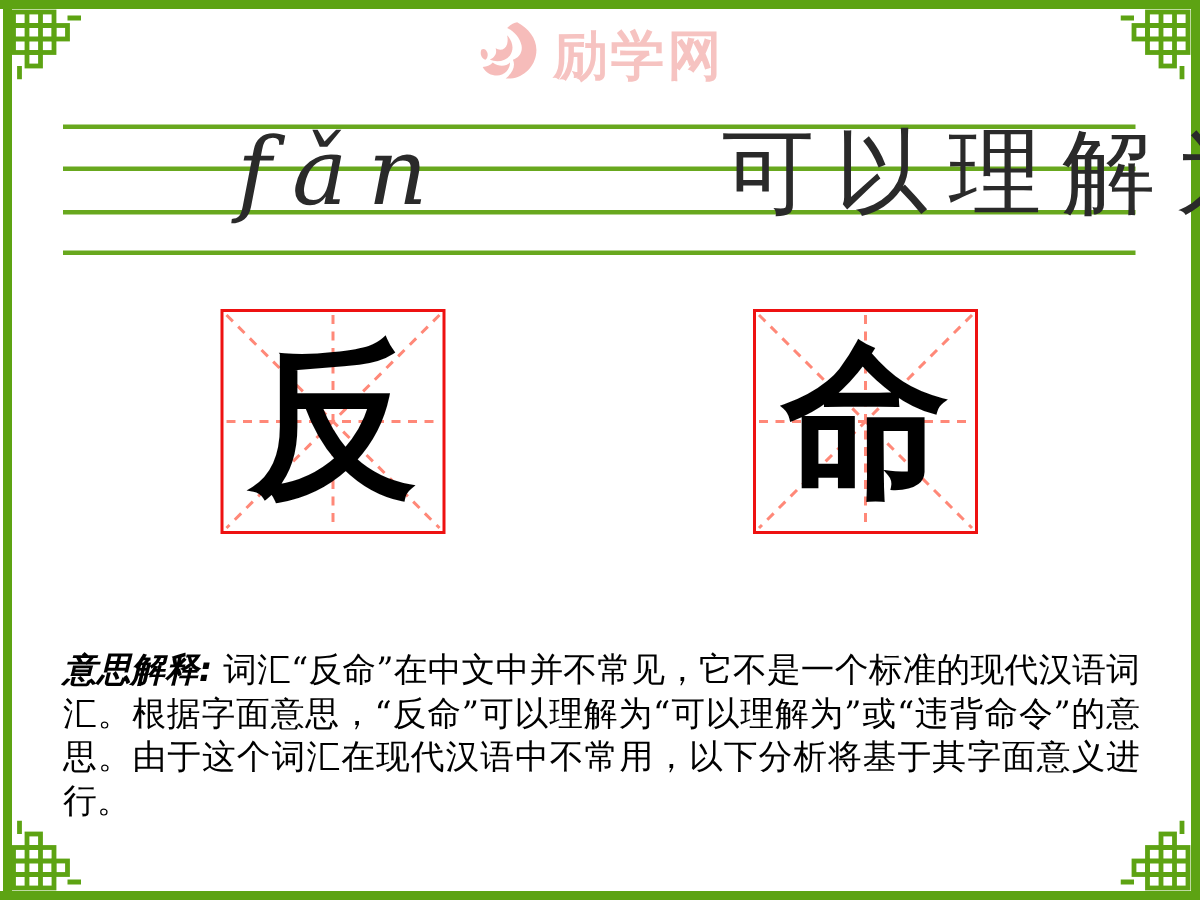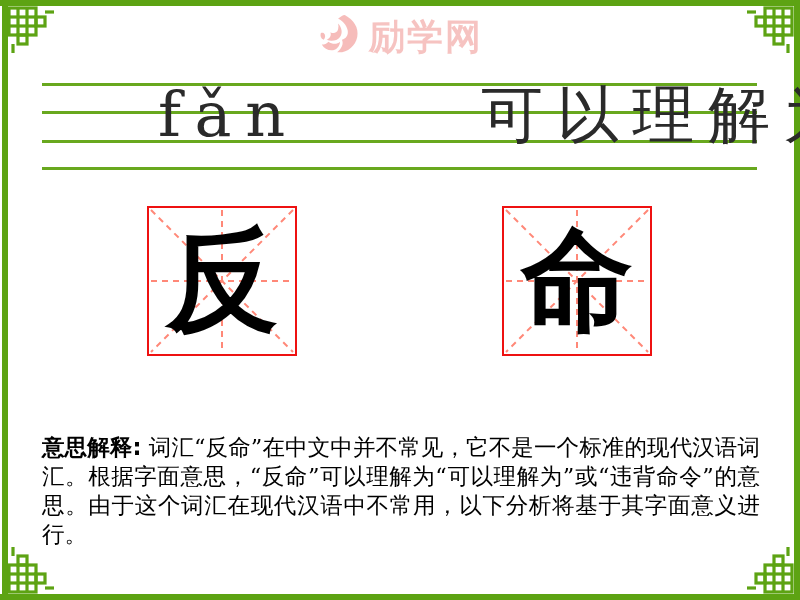--- a/index.html
+++ b/index.html
@@ -30,21 +30,21 @@
     font-family:"DejaVu Sans",sans-serif;
   }
   
   .guide-line{position:absolute;left:42px;width:715px;height:3px;background:#68a81e;}
   .gl1{top:83px;} .gl2{top:111px;} .gl3{top:140px;} .gl4{top:167px;}
   .pinyin{
     position:absolute;top:84px;color:#2a2a2a;
     font-family:"DejaVu Serif",serif;font-size:62px;line-height:62px;
     letter-spacing:0.22em;white-space:nowrap;
   }
-  .pinyin-1{left:158px;}
+  .pinyin-1{left:158px;font-style:italic;}
   .pinyin-2{left:481px;}
   
   .tianzige{
     position:absolute;top:206px;width:150px;height:150px;
     border:2px solid #ee1111;background:#ffffff;box-sizing:border-box;
   }
   .box-1{left:147px;}
   .box-2{left:502px;}
   .tianzige svg{position:absolute;top:0;left:0;width:100%;height:100%;}
   .hanzi{
@@ -52,21 +52,21 @@
     display:flex;align-items:center;justify-content:center;
     font-size:112px;font-weight:bold;color:#000;
     font-family:"DejaVu Serif",serif;
   }
   
   .explain{
     position:absolute;left:42px;width:718px;top:410px;
     font-size:22.5px;line-height:29px;color:#000;
     font-family:"DejaVu Serif",serif;text-align:justify;
   }
-  .explain b{font-weight:bold;font-family:"DejaVu Sans",sans-serif;}
+  .explain b{font-weight:bold;font-family:"DejaVu Sans",sans-serif;font-style:italic;}
 </style>
 </head>
 <body>
 
 <div class="frame-bar frame-top"></div>
 <div class="frame-bar frame-bottom"></div>
 <div class="frame-bar frame-left"></div>
 <div class="frame-bar frame-right"></div>
 
 <div class="corner tl">

